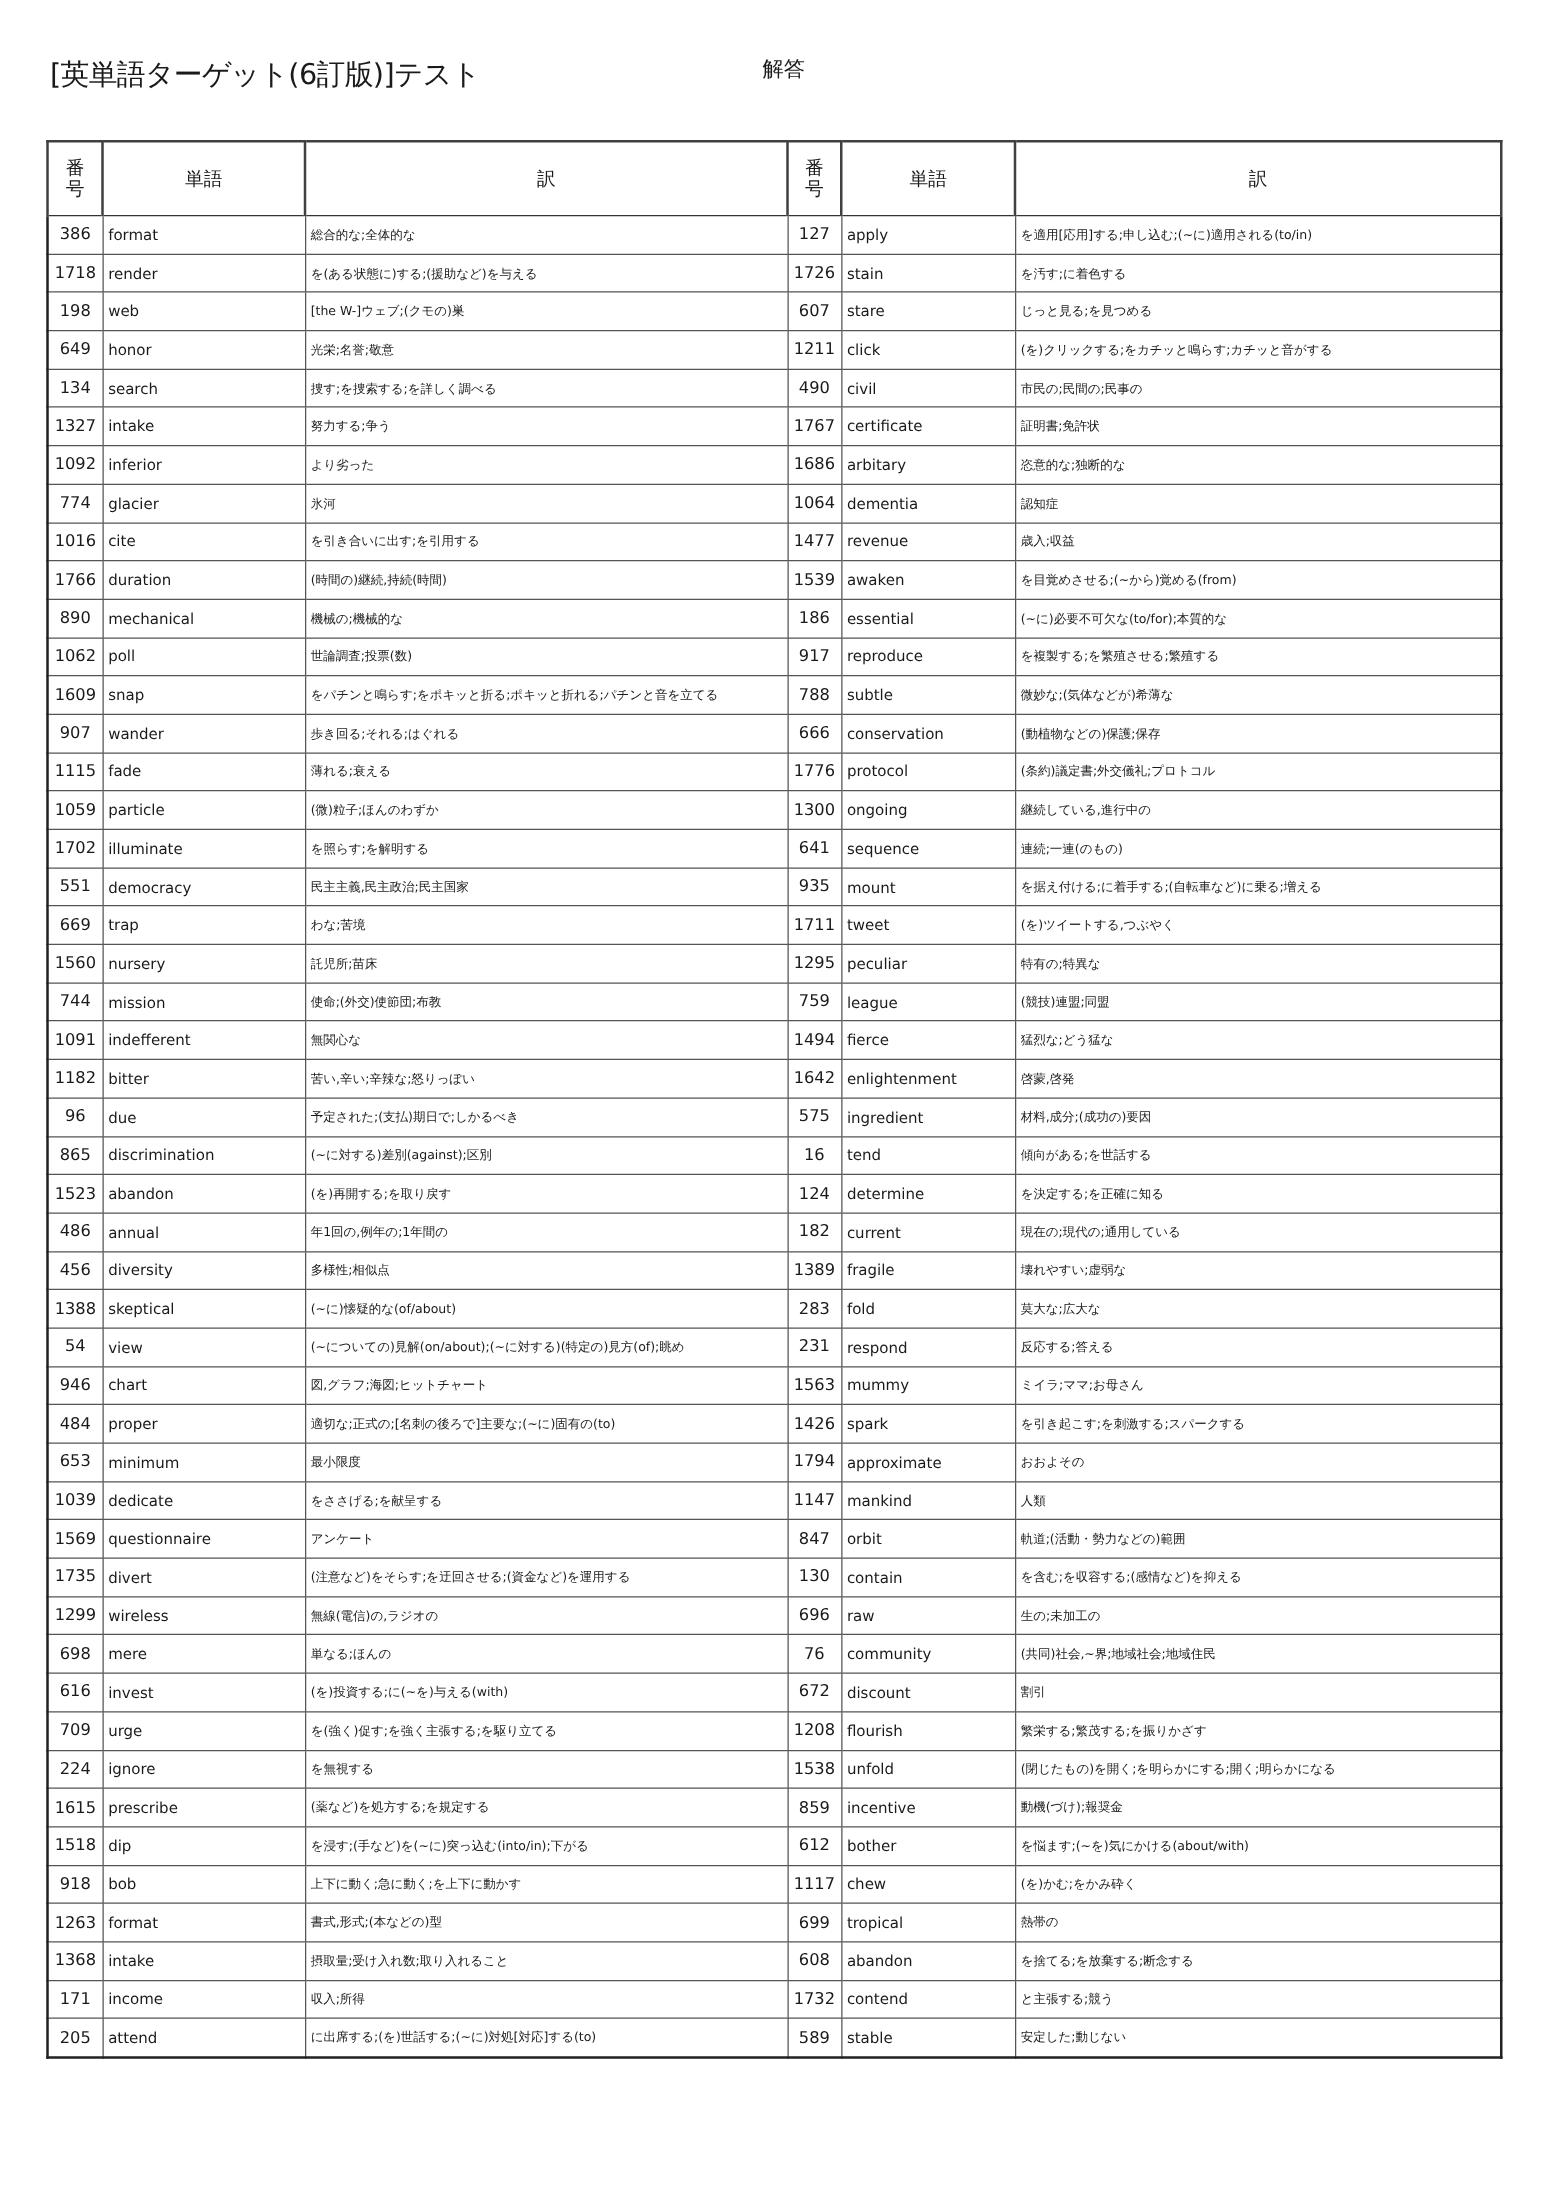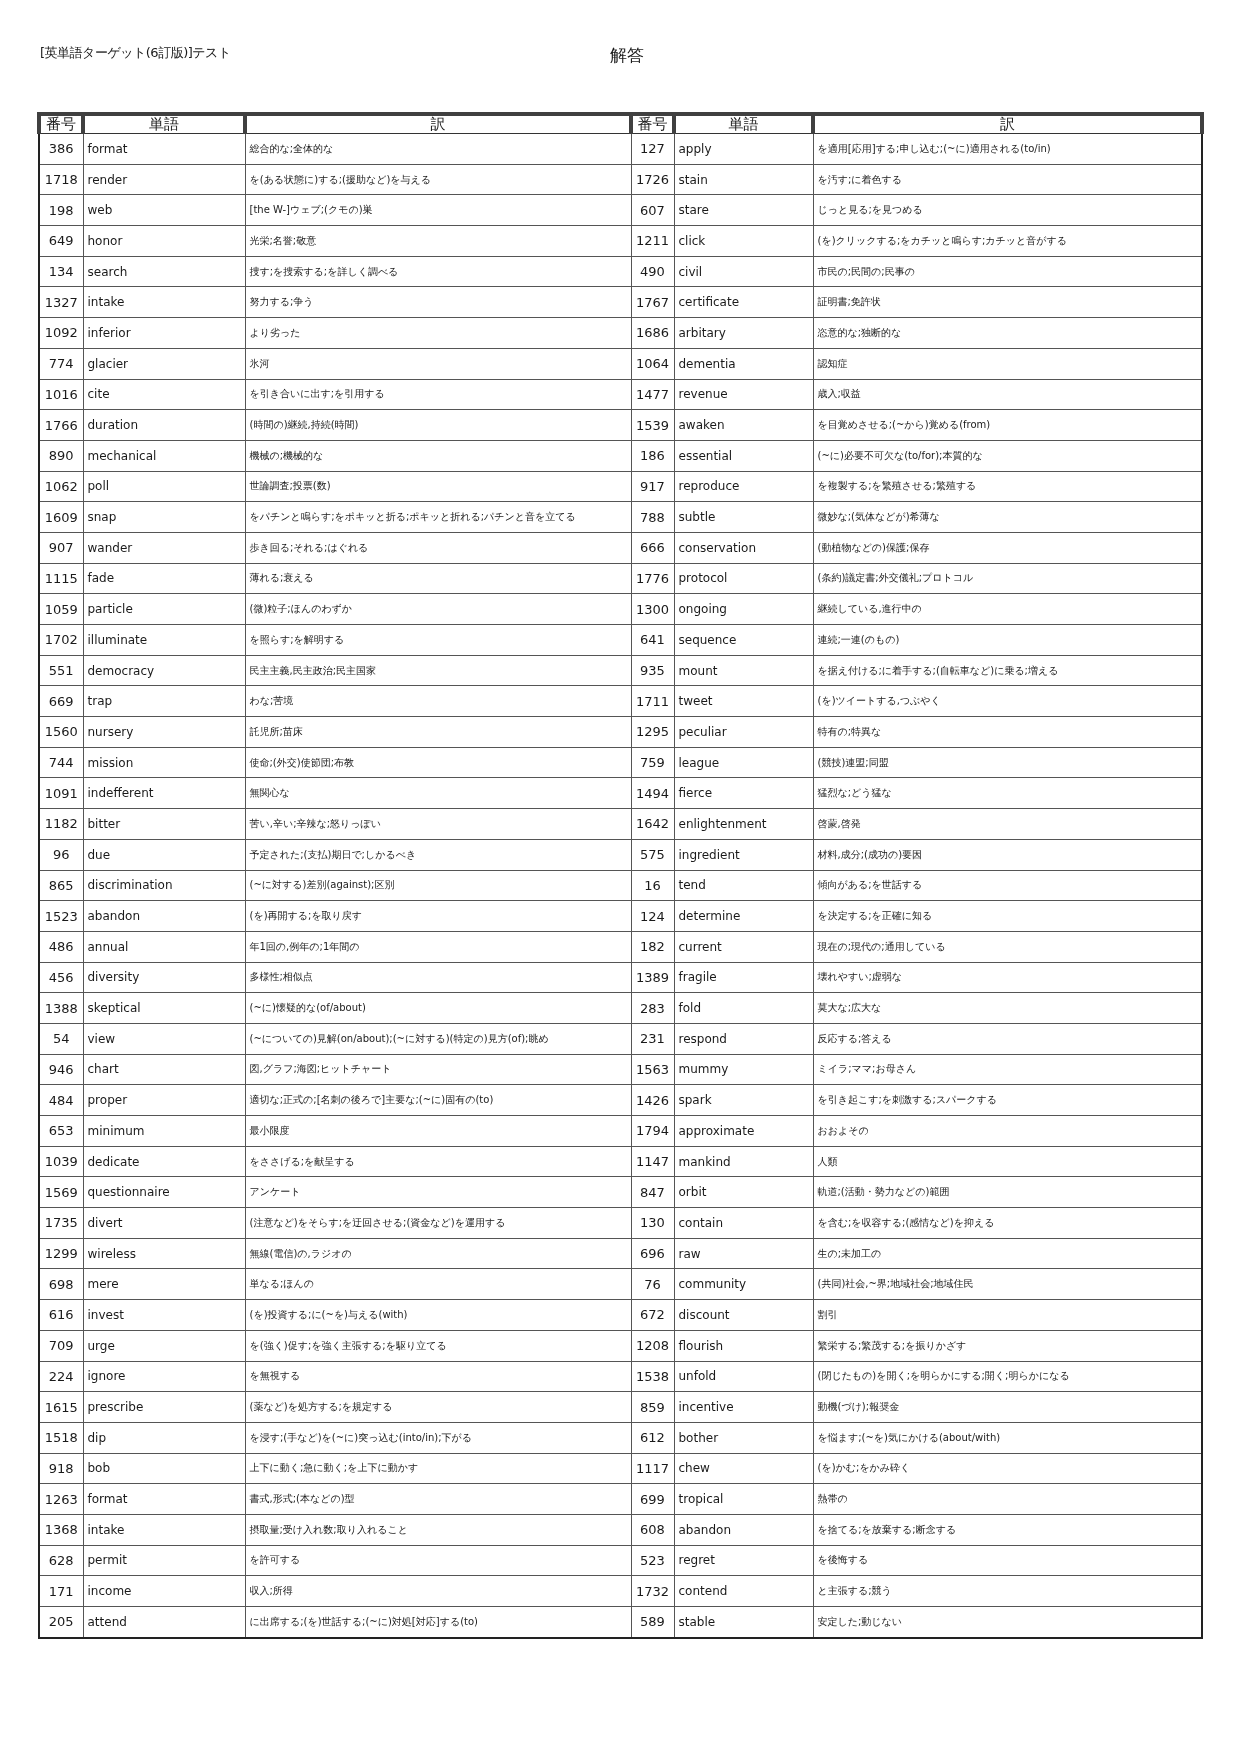--- a/index.html
+++ b/index.html
@@ -1,20 +1,20 @@
 <!DOCTYPE html>
 <html><head>
 <meta charset="utf-8">
 <style>
   html, body { margin:0; padding:0; background:#ffffff; }
   body { width:1240px; height:1754px; position:relative; font-family:"DejaVu Sans", sans-serif; color:#1a1a1a; }
-  .title { position:absolute; top:44px; left:40px; font-size:13px; letter-spacing:-0.5px; }
+  .title { position:absolute; top:44px; left:40px; font-size:23px; letter-spacing:-0.5px; }
   .answer { position:absolute; top:44px; left:597px; font-size:17px;margin-left:13px; }
   table.vocab { position:absolute; top:112px; left:37px; width:1163px; border-collapse:collapse; border:2px solid #222; table-layout:fixed; }
-  table.vocab th { font-weight:normal; font-size:15px; height:17px; padding:0; border:4px solid #404040; border-bottom:1px solid #333; text-align:center; line-height:17px; }
+  table.vocab th { font-weight:normal; font-size:15px; height:17px; padding:12px; border:2px solid #404040; border-bottom:1px solid #333; text-align:center; line-height:17px; }
   table.vocab td { height:29.7px; padding:0 4px; border:1px solid #555; font-size:12px; white-space:nowrap; overflow:hidden; }
   table.vocab td.num { text-align:center; font-size:13px; padding:0; }
   table.vocab td.word { font-size:12px; }
   table.vocab td.mean { font-size:10px; }
   table.vocab td.sep, table.vocab th.sep { border-left:1px solid #333; }
 </style>
 </head>
 <body>
 
 <div class="title">[英単語ターゲット(6訂版)]テスト</div>
@@ -402,28 +402,20 @@
       </tr>
       <tr>
         <td class="num">1368</td>
         <td class="word">intake</td>
         <td class="mean">摂取量;受け入れ数;取り入れること</td>
         <td class="num sep">608</td>
         <td class="word">abandon</td>
         <td class="mean">を捨てる;を放棄する;断念する</td>
       </tr>
       <tr>
-        <td class="num">628</td>
-        <td class="word">permit</td>
-        <td class="mean">を許可する</td>
-        <td class="num sep">523</td>
-        <td class="word">regret</td>
-        <td class="mean">を後悔する</td>
-      </tr>
-      <tr>
         <td class="num">171</td>
         <td class="word">income</td>
         <td class="mean">収入;所得</td>
         <td class="num sep">1732</td>
         <td class="word">contend</td>
         <td class="mean">と主張する;競う</td>
       </tr>
       <tr>
         <td class="num">205</td>
         <td class="word">attend</td>

